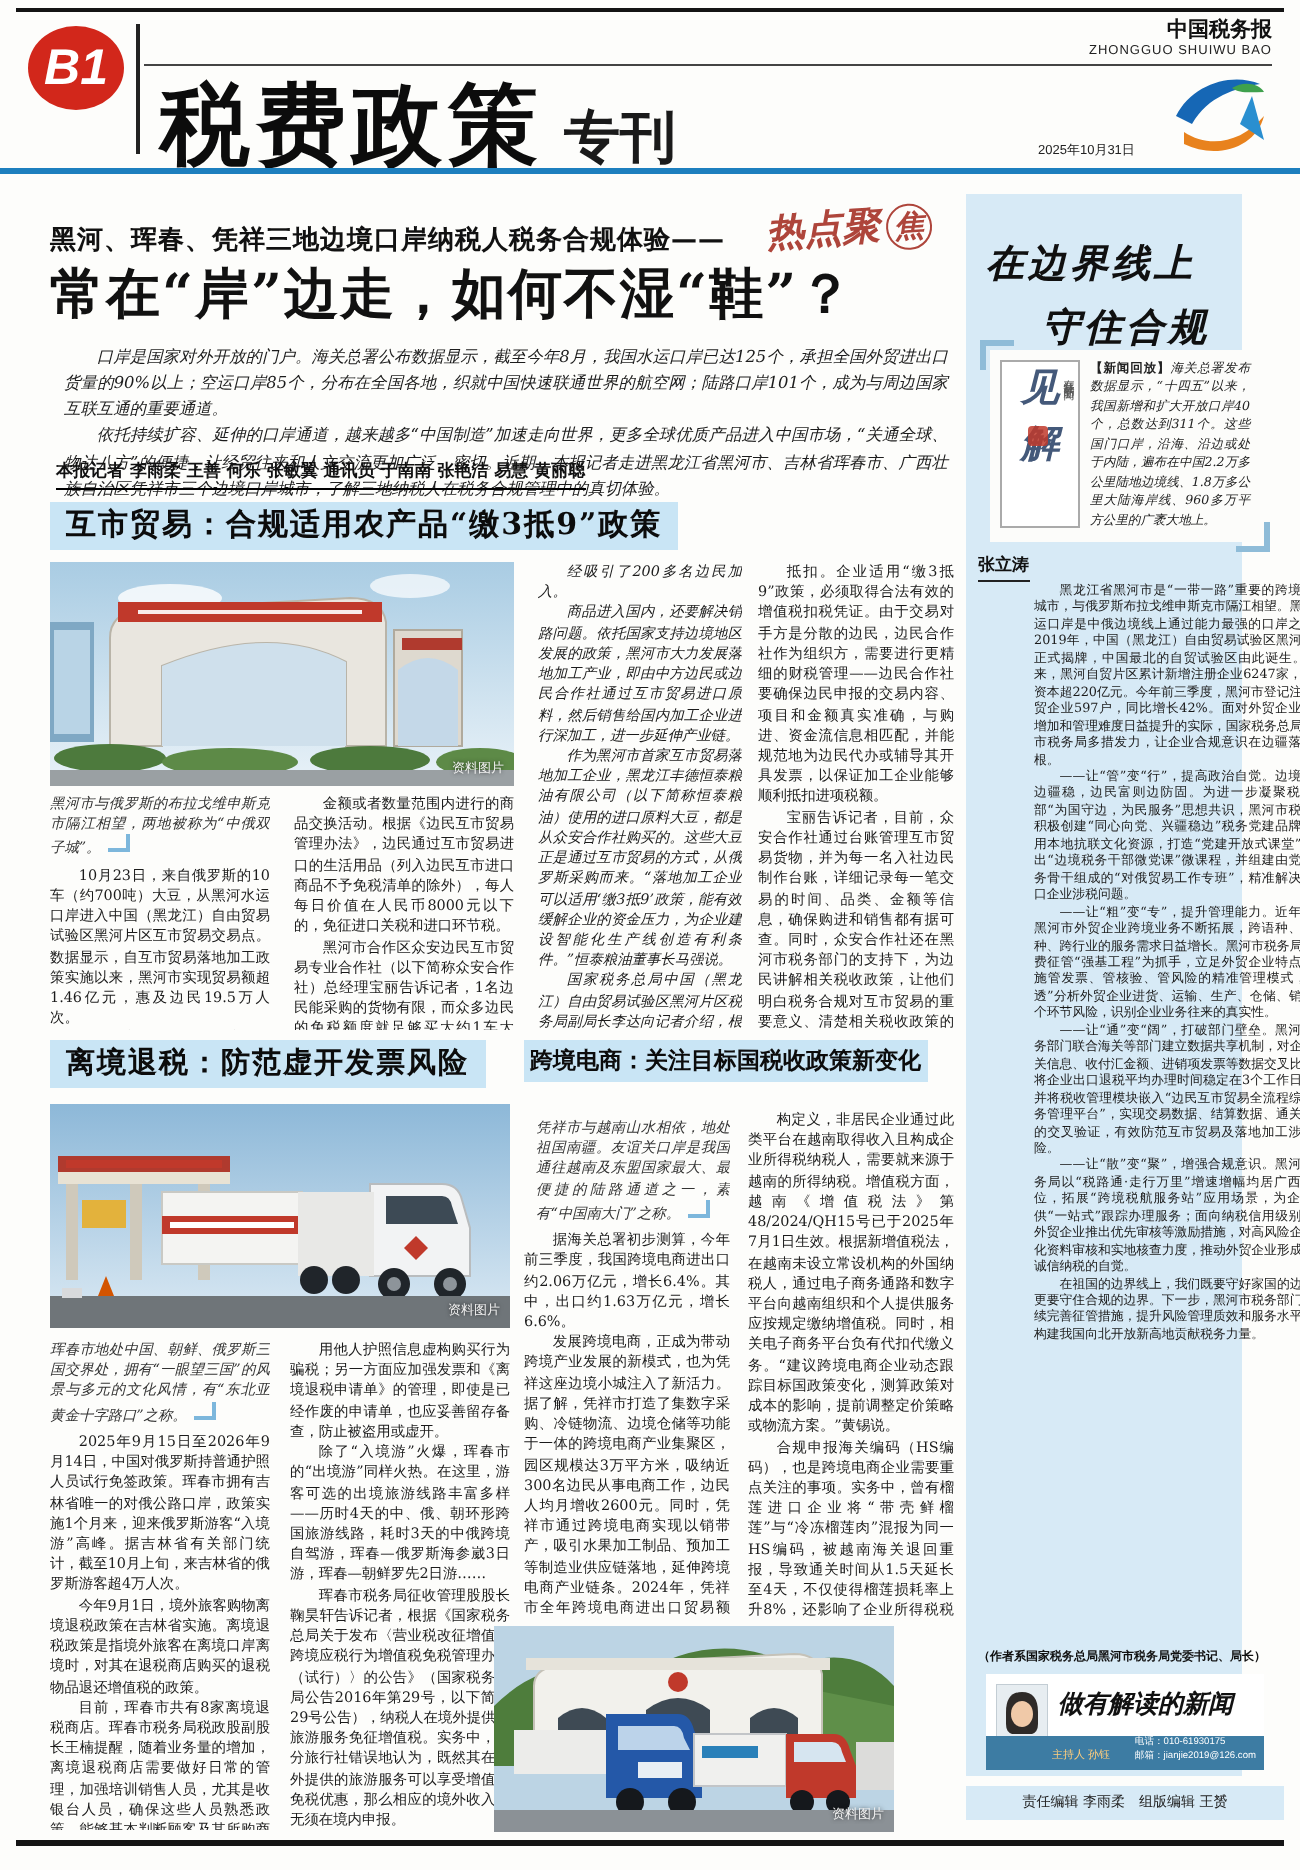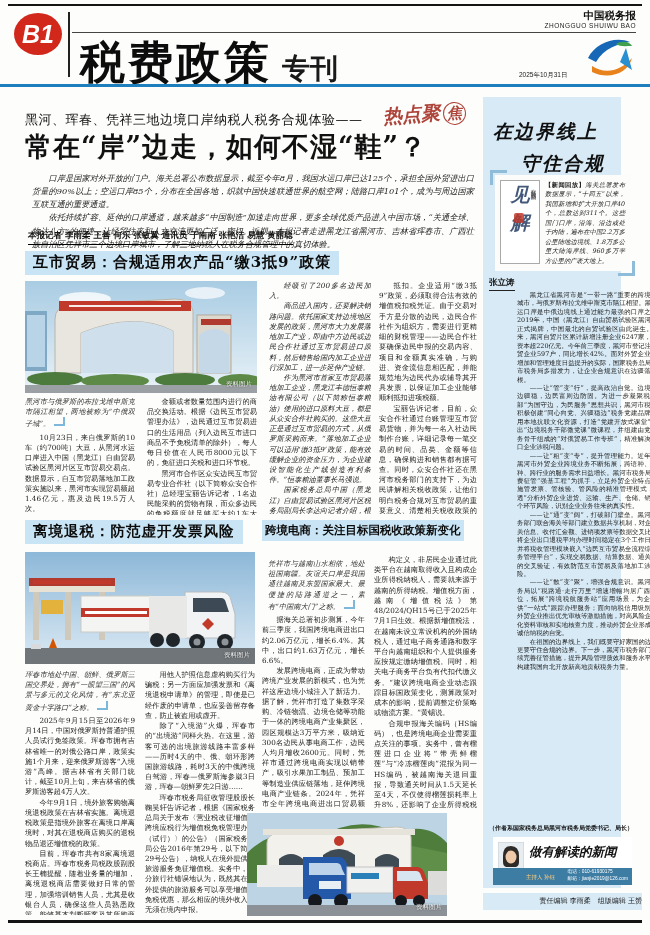--- a/index.html
+++ b/index.html
@@ -17,21 +17,21 @@
       font-family:"DejaVu Sans","Liberation Sans",sans-serif;}
   .paper-title .sub{font-size:28px;font-weight:600;margin-left:10px;color:#1a1a1a;
       font-family:"DejaVu Serif","Liberation Serif",serif;}
   .masthead{right:14px;top:9px;text-align:right;line-height:1.25;}
   .masthead .cn{font-weight:bold;font-size:10.5px;font-family:"DejaVu Serif",serif;}
   .masthead .py{font-size:6.5px;letter-spacing:.5px;color:#222;}
   .head-hline{left:72px;top:32px;width:564px;height:1px;background:#444;}
   .date{left:519px;top:71px;font-size:6.5px;color:#222;}
   .blue-rule{left:0;top:84px;width:650px;height:3px;background:#1d7fbe;}
   
-  .kicker{left:25px;top:111px;font-size:13px;font-weight:normal;letter-spacing:.5px;
+  .kicker{left:25px;top:111px;font-size:13px;font-weight:bold;letter-spacing:.5px;
       font-family:"DejaVu Sans",sans-serif;}
   .stamp{left:383px;top:101px;color:#a63227;transform:rotate(-4deg);opacity:.9;
       font-family:"DejaVu Serif",serif;font-weight:bold;font-style:italic;font-size:19px;
       white-space:nowrap;}
   .stamp .circ{display:inline-flex;width:21px;height:21px;border:1.5px solid #a63227;
       border-radius:50%;align-items:center;justify-content:center;margin-left:3px;font-size:15px;}
   .headline{left:25px;top:129px;font-size:27px;font-weight:bold;letter-spacing:1px;
       font-family:"DejaVu Serif","Liberation Serif",serif;white-space:nowrap;}
   .intro{left:32px;top:172px;width:442px;font-size:8.2px;line-height:1.6;text-align:justify;
       font-style:italic;font-family:"DejaVu Serif",serif;color:#1c1c1c;}
@@ -85,21 +85,21 @@
   .p-note{position:absolute;left:6px;top:727px;width:147px;font-size:6px;font-weight:bold;
       font-family:"DejaVu Serif",serif;}
   .brand{position:absolute;left:10px;top:740px;width:139px;height:48px;background:#fff;}
   .brand .slogan{margin-left:36px;padding-top:7px;font-family:"DejaVu Serif",serif;
       font-weight:bold;font-style:italic;font-size:12.5px;white-space:nowrap;}
   .brand .bar{position:absolute;left:0;bottom:0;width:139px;height:17px;background:#3d7ca3;}
   .brand .host{position:absolute;left:33px;bottom:4px;font-size:5.5px;color:#ffce7d;}
   .brand .contact{position:absolute;right:4px;bottom:2px;text-align:left;font-size:4.8px;
       color:#fff;line-height:1.45;}
   .brand .avatar{position:absolute;left:5px;top:5px;}
-  .edbar{left:483px;top:893px;width:159px;height:17px;background:#d7eaf6;text-align:right;
+  .edbar{left:483px;top:893px;width:159px;height:17px;background:#d7eaf6;text-align:center;
       font-size:7px;line-height:17px;font-family:"DejaVu Sans",sans-serif;color:#222;}
 </style>
 </head>
 <body>
 
 <div class="page">
 
   <div class="abs rule" style="left:8px;top:4px;width:634px;height:2px;"></div>
   <div class="abs b1">
       <span>B1</span>

